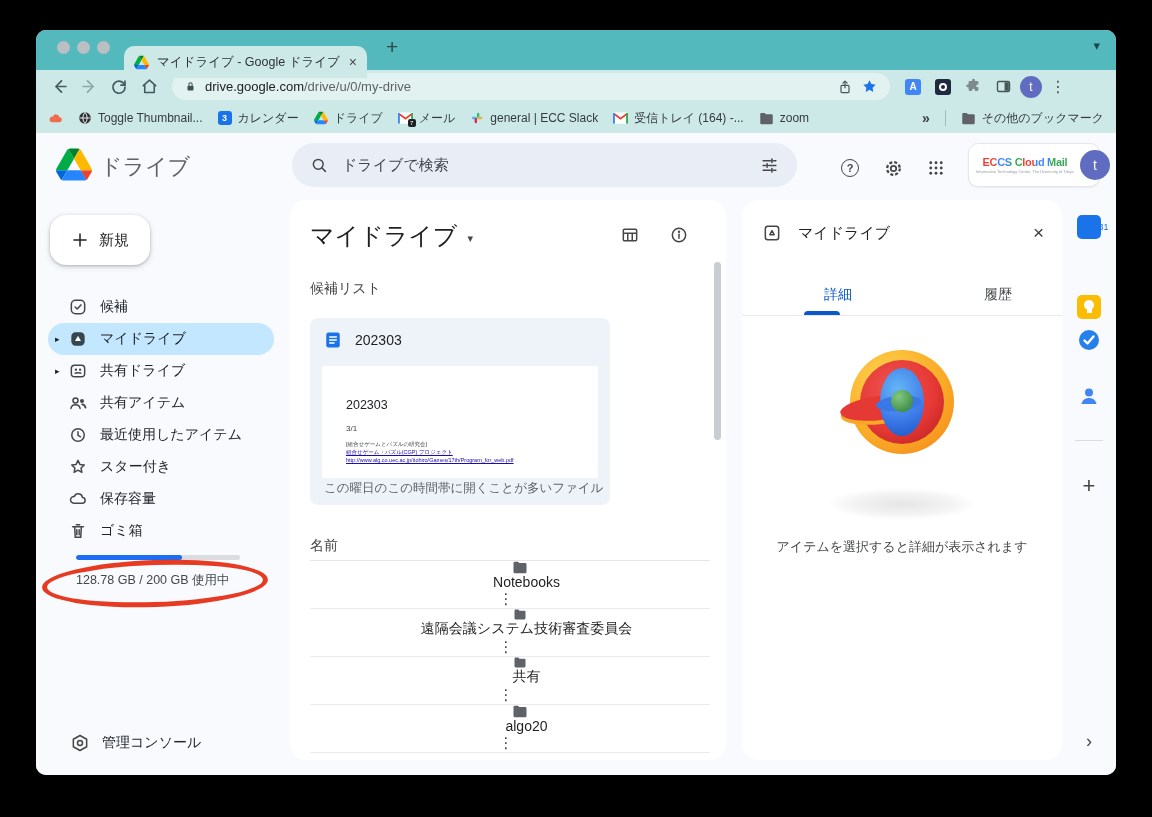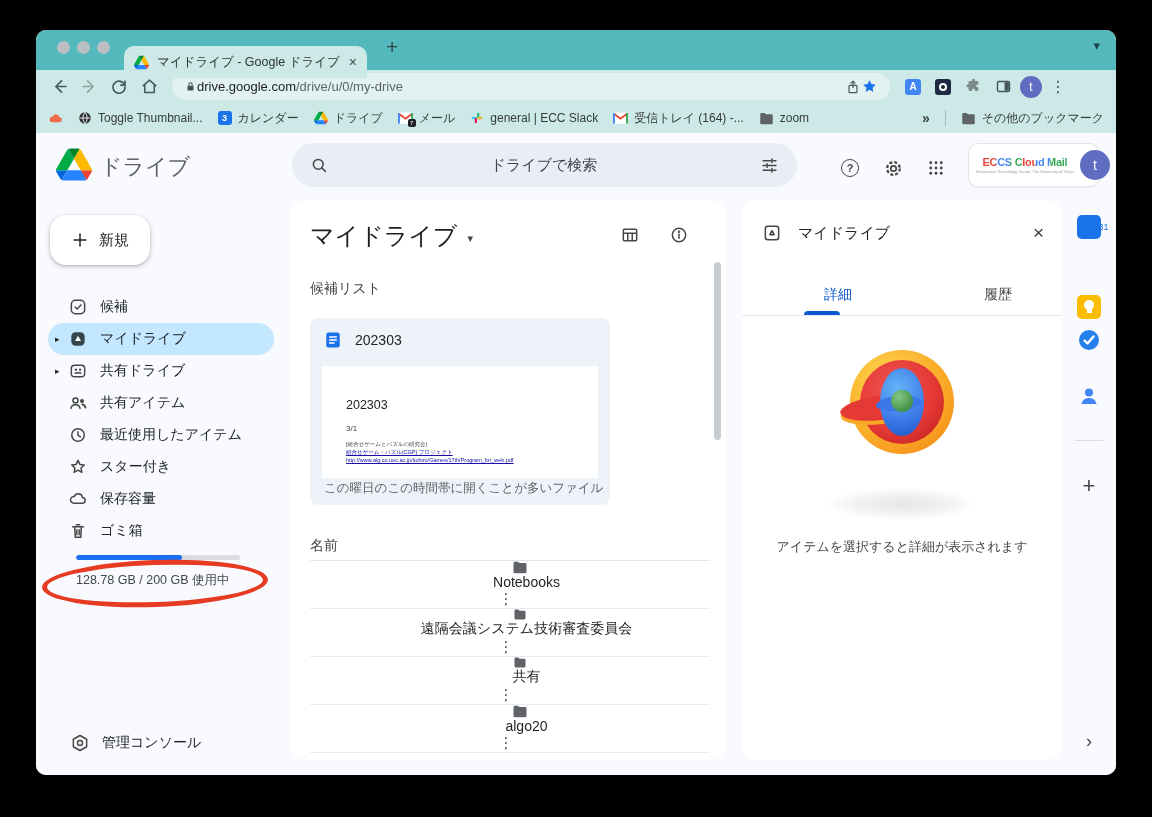--- a/index.html
+++ b/index.html
@@ -9,34 +9,34 @@
 
   
   .tabstrip { position:relative; height:40px; background:#54b9bc; }
   .dot { position:absolute; top:11px; width:13px; height:13px; border-radius:50%; background:#b9bfc2; }
   .tab { position:absolute; left:88px; top:8px; width:243px; height:32px; background:#cde9e7; border-radius:10px 10px 0 0; display:flex; align-items:center; gap:8px; padding:0 10px; font-size:12.5px; color:#2c3335; white-space:nowrap;margin-top:8px; }
   .tab-close { margin-left:auto; font-size:14px; color:#41494c; }
   .newtab { position:absolute; left:350px; top:5px; font-size:21px; color:#2f4a4d; }
   .strip-chevron { position:absolute; right:16px; top:8px; font-size:13px; color:#1d4549; }
   .toolbar { height:33px; background:#cde9e7; display:flex; align-items:center; padding:0 10px; gap:4px; }
   .tb-ic { width:26px; height:26px; display:flex; align-items:center; justify-content:center; flex:0 0 auto; }
-  .addressbar { flex:0 0 718px; height:27px; border-radius:14px; background:#e2f2f0; display:flex; align-items:center; gap:0; padding:0 12px; margin:0 6px; }
+  .addressbar { flex:0 0 718px; height:27px; border-radius:14px; background:#e2f2f0; display:flex; align-items:center; gap:8px; padding:0 12px; margin:0 6px; }
   .url { font-size:13px; flex:1; white-space:nowrap; overflow:hidden; }
   .host { color:#202124; } .path { color:#5f6368; }
   .avatar-sm { width:22px; height:22px; border-radius:50%; background:#5f6cc0; color:#fff; font-size:12px; display:flex; align-items:center; justify-content:center; }
   .dots { font-size:16px; color:#44565a; padding:0 4px; }
   .sq-ic { width:16px; height:16px; border-radius:3px; display:flex; align-items:center; justify-content:center; }
   .bookmarksbar { height:30px; background:#cde9e7; display:flex; align-items:center; padding:0 12px; gap:15px; font-size:12px; color:#343b3e; }
   .bm { display:flex; align-items:center; gap:6px; white-space:nowrap; }
   .bm-badge { position:absolute; right:-3px; bottom:-3px; width:8px; height:8px; background:#202124; color:#fff; font-size:6px; border-radius:2px; display:flex; align-items:center; justify-content:center; }
   .vsep { width:1px; height:16px; background:#9fbcba; }
 
   
   .app { position:relative; height:642px; background:#f8fafd; }
-  .searchbar { position:absolute; left:256px; top:10px; width:505px; height:44px; border-radius:22px; background:#e9eef6; display:flex; align-items:center; gap:14px; padding:0 18px;text-align:center; }
+  .searchbar { position:absolute; left:256px; top:10px; width:505px; height:44px; border-radius:22px; background:#e9eef6; display:flex; align-items:center; gap:14px; padding:0 18px; }
   .searchbar span { font-size:15px; color:#41464b; flex:1; }
   .hd-ic { position:absolute; top:21px; width:28px; height:28px; display:flex; align-items:center; justify-content:center; }
   .badge { position:absolute; left:932px; top:10px; width:132px; height:44px; background:#fff; border:1px solid #e3e6ea; border-radius:10px; display:flex; align-items:center; padding:0 7px; gap:6px; box-shadow:0 1px 2px rgba(0,0,0,.06); }
   .eccs1 { font-size:11px; font-weight:700; letter-spacing:-.3px; background:linear-gradient(90deg,#ea4335 0 15%,#4285f4 15% 32%,#34a853 32% 46%,#ea4335 46% 62%,#4285f4 62% 80%,#34a853 80% 100%); -webkit-background-clip:text; background-clip:text; color:transparent; white-space:nowrap; }
   .eccs2 { font-size:4px; color:#9aa0a6; white-space:nowrap; }
   .avatar-lg { width:30px; height:30px; border-radius:50%; background:#5f6cc0; color:#fff; font-size:14px; display:flex; align-items:center; justify-content:center; flex:0 0 auto; }
 
   .sidebar { position:absolute; left:0; top:64px; bottom:0; width:254px; }
   .newbtn { position:absolute; left:14px; top:18px; width:100px; height:50px; background:#fff; border-radius:16px; box-shadow:0 1px 3px rgba(60,64,67,.3),0 2px 6px rgba(60,64,67,.15); display:flex; align-items:center; justify-content:center; gap:10px; font-size:15px; color:#1f1f1f; }
   .navlist { position:absolute; left:0; top:94px; }

